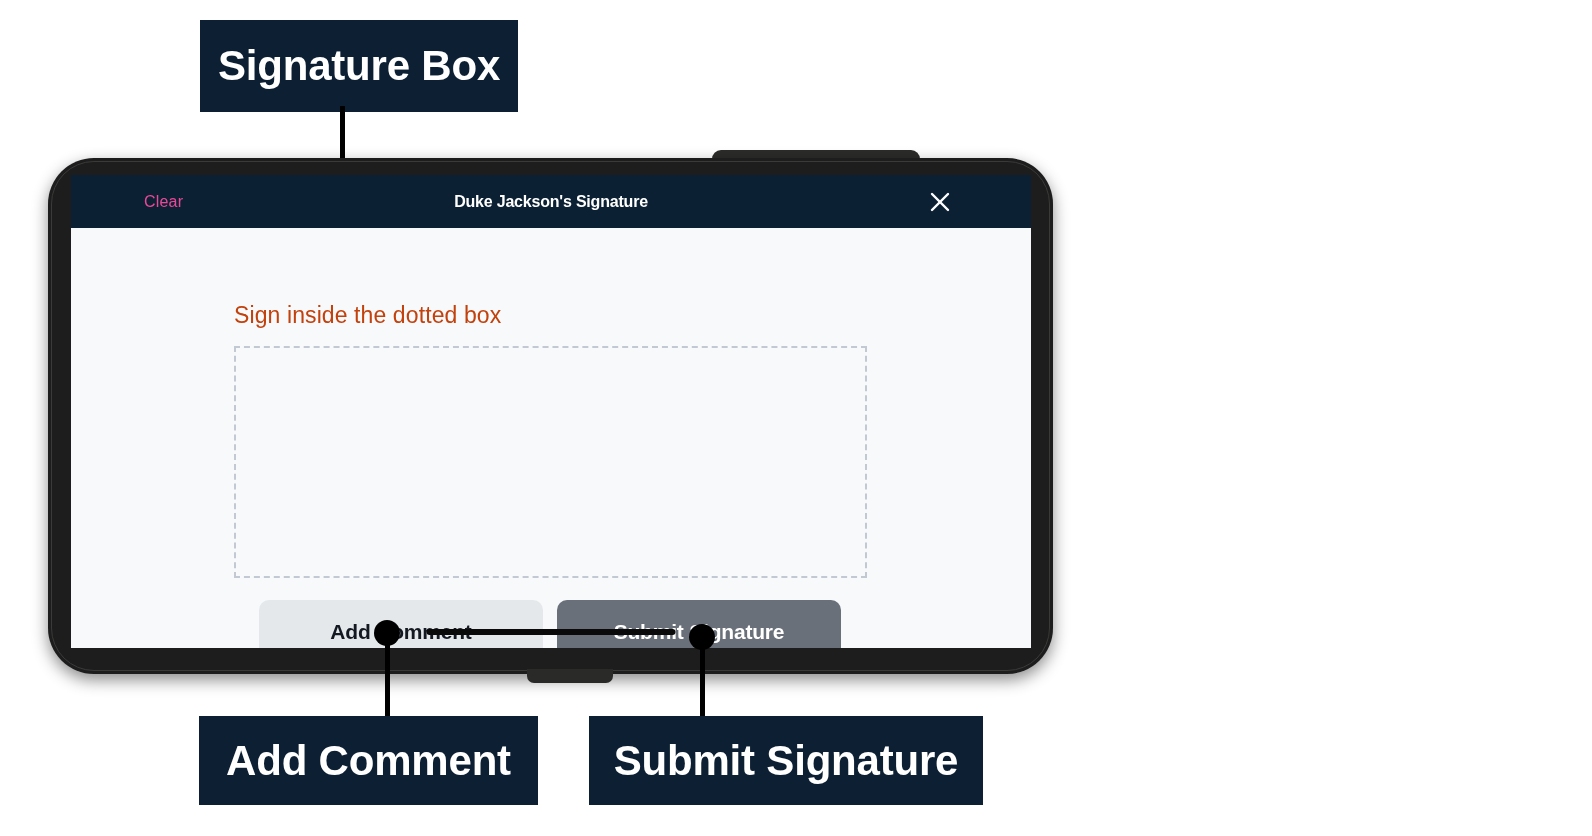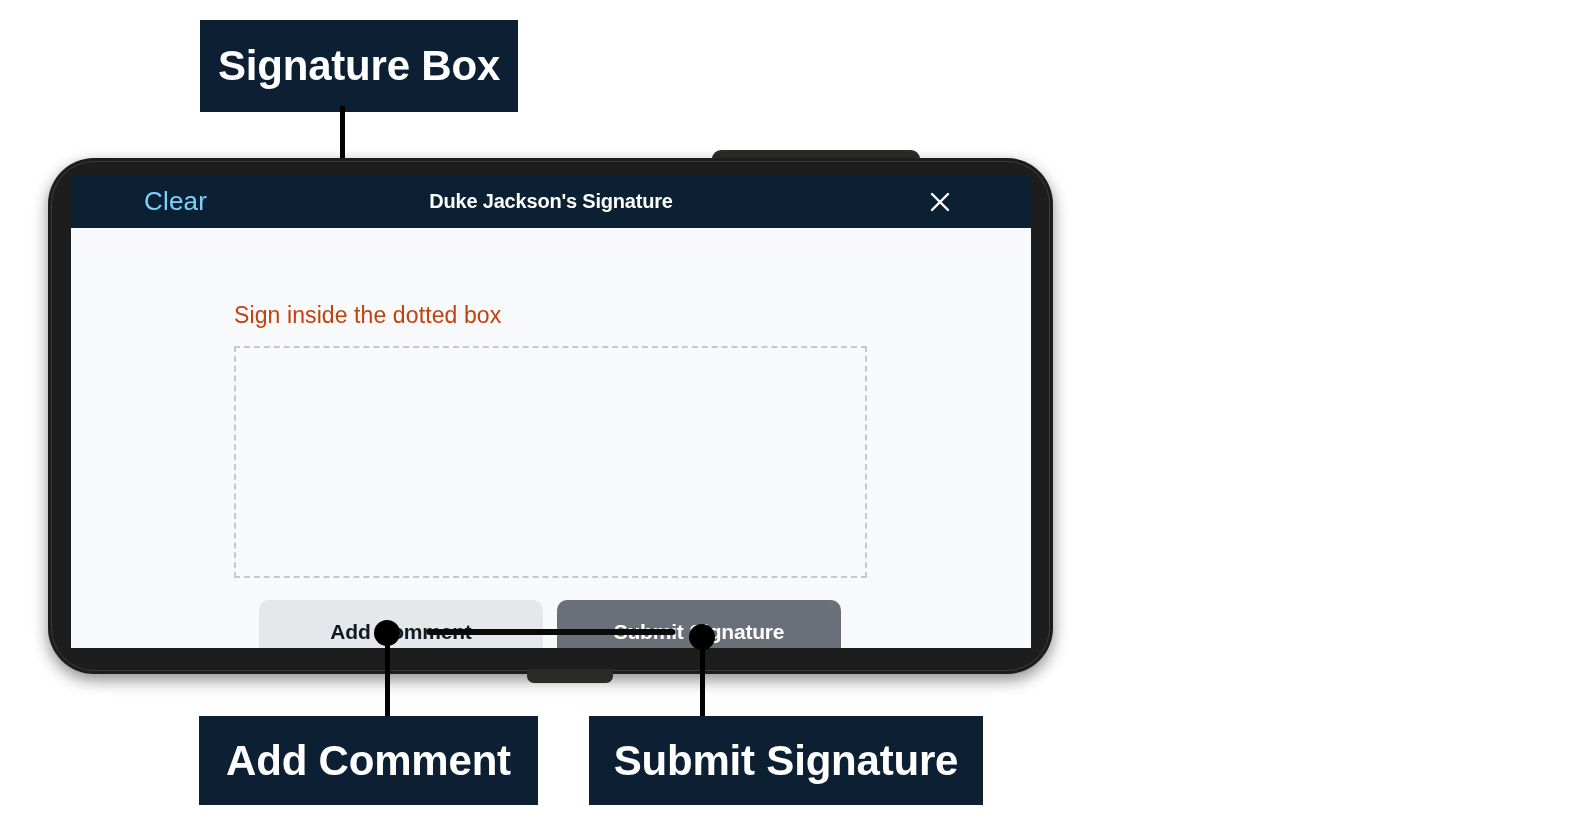--- a/index.html
+++ b/index.html
@@ -115,30 +115,30 @@
   #app-header {
     position: relative;
     height: 53px;
     background: #0c2034;
     display: flex;
     align-items: center;
   }
   #clear-button {
     position: absolute;
     left: 73px;
-    font-size: 26px;
-    color: #7dd3fc;
+    font-size: 16px;
+    color: #ec4899;
     font-weight: normal;
     letter-spacing: 0.2px;
   }
   #app-title {
     width: 100%;
     text-align: center;
     color: #ffffff;
-    font-size: 20px;
+    font-size: 16px;
     font-weight: bold;
     letter-spacing: -0.2px;
   }
   #close-icon {
     position: absolute;
     right: 78px;
     top: 50%;
     transform: translateY(-50%);
     width: 26px; height: 26px;
     display: flex;

